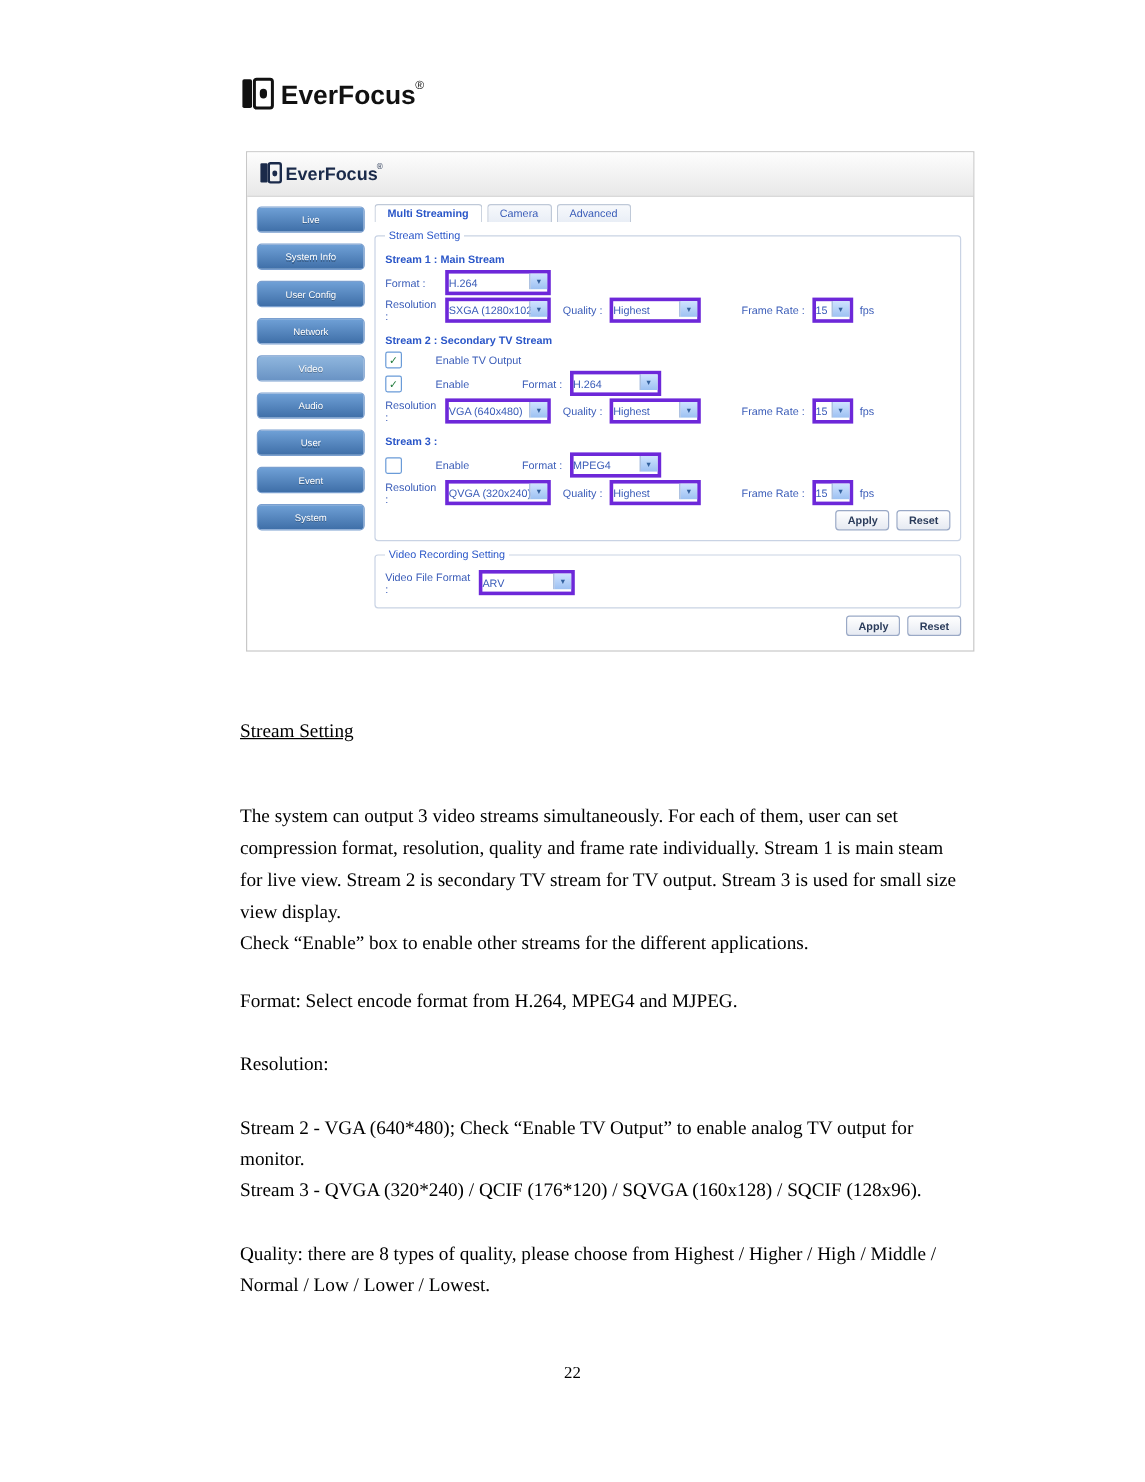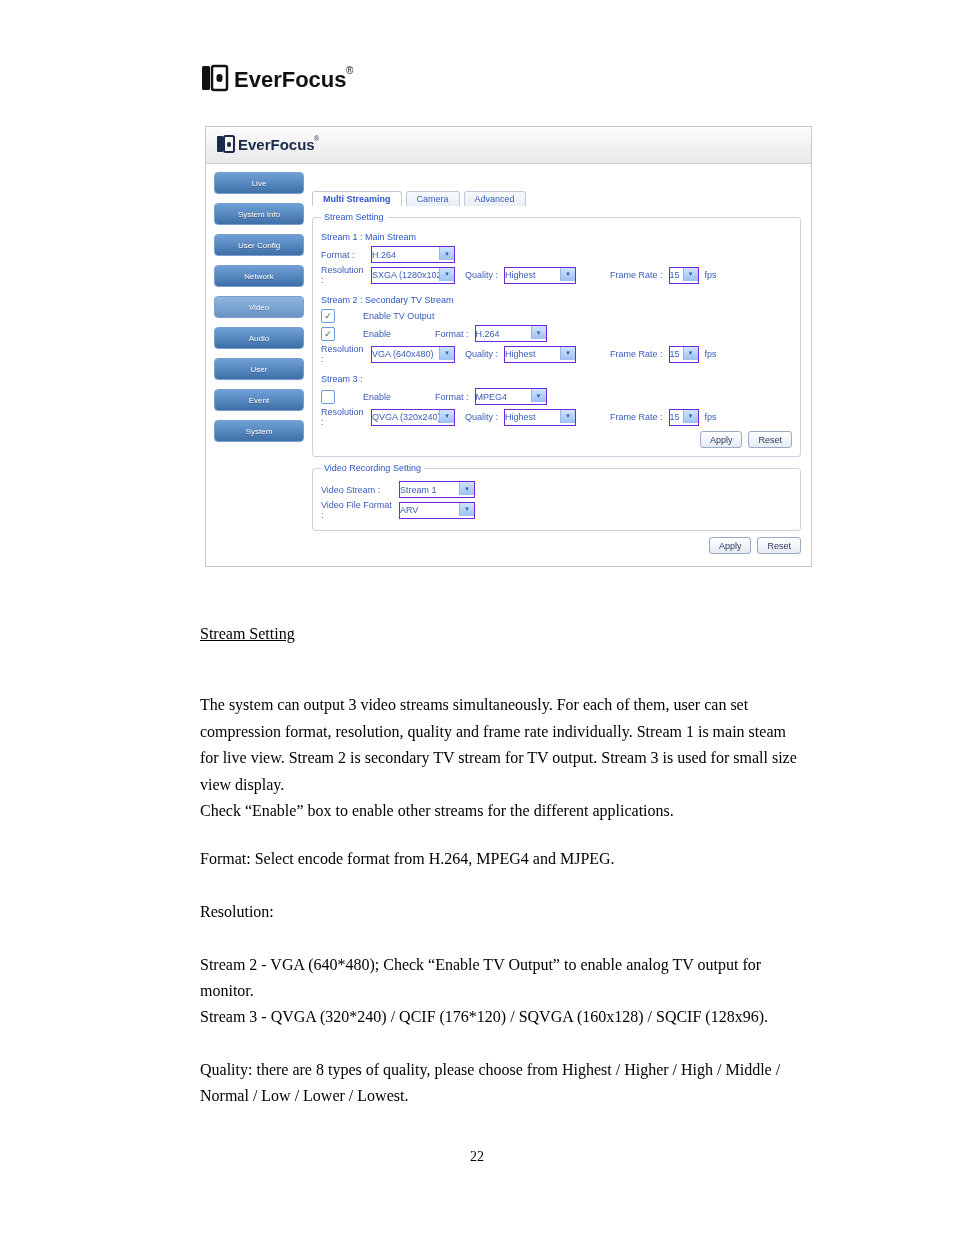--- a/index.html
+++ b/index.html
@@ -12,47 +12,47 @@
           font-family:Verdana,Arial,sans-serif; font-size:9px; color:#3a5cb8; }
   .shot-header { height:36px; display:flex; align-items:center; padding-left:10px;
                  background:linear-gradient(#fdfdfd,#e8e8e8); border-bottom:1px solid #d0d0d0; }
   .shot-body { display:flex; min-height:320px; }
   .sidebar { width:90px; padding:8px 8px 8px 8px; }
   .side-btn { height:20px; border:1px solid #7a9fcf; border-radius:4px; margin-bottom:9px;
               background:linear-gradient(#6fa0d6,#3f6fa8); color:#fff; display:flex;
               align-items:center; justify-content:center; font-size:8px;
               text-shadow:0 1px 0 rgba(0,0,0,.3); }
   .side-btn.dim { background:linear-gradient(#8fb6de,#6993c4); }
-  .main { flex:1; padding:6px 10px 12px 0;margin-top:21px; }
+  .main { flex:1; padding:6px 10px 12px 0; }
   .tabs { display:flex; gap:4px; margin-bottom:4px; }
   .tab { border:1px solid #bfc9d8; border-bottom:none; border-radius:3px 3px 0 0;
          padding:2px 10px; background:linear-gradient(#f7f9fc,#e9eef6); font-size:9px; }
   .tab.active { color:#2a56c8; font-weight:bold; background:#fff; }
   fieldset { border:1px solid #c9d3e4; border-radius:3px; margin:6px 0; padding:6px 8px 8px; }
   legend { color:#2a56c8; font-size:9px; padding:0 3px; }
-  .stream-title { color:#2a56c8; font-size:9px; margin:4px 0 4px 0; }
+  .stream-title { color:#2a56c8; font-size:9px; margin:4px 0 4px 0;font-weight:bold; }
   .row { display:flex; align-items:center; gap:6px; margin:2px 0; flex-wrap:nowrap; }
-  .sel { border:1px solid #6d28d9; background:#fff; height:15px; font-size:9px;
+  .sel { border:3px solid #6d28d9; background:#fff; height:15px; font-size:9px;
          display:flex; align-items:center; padding:0 0; position:relative; }
   .sel .arrow { width:14px; height:13px; background:linear-gradient(#cfe3ff,#9dc1f2);
                 border-left:1px solid #9bb4da; position:absolute; right:0; top:0;
                 display:flex; align-items:center; justify-content:center; font-size:7px; color:#33619e; }
   .lbl { color:#3a5cb8; }
   .cb { width:12px; height:12px; border:1px solid #6a9bd8; border-radius:2px;
         display:inline-flex; align-items:center; justify-content:center; font-size:9px; color:#1f7a3a;
         background:#fff; }
   .btns { display:flex; gap:6px; justify-content:flex-end; margin-top:4px; }
   .btn { border:1px solid #9aa9c6; border-radius:3px; height:15px; padding:0 9px;
          background:linear-gradient(#ffffff,#e6eaf2); font-size:9px; color:#2a3b5a;
-         display:flex; align-items:center; }
+         display:flex; align-items:center;font-weight:bold; }
 
   
   .doc { margin:54px 0 0 190px; width:600px; font-size:16px; line-height:1.65; }
   .doc .u { text-decoration:underline; }
-  .pgnum { text-align:center; font-size:14px; margin-top:40px; }
+  .pgnum { text-align:center; font-size:14px; margin-top:52px; }
 </style>
 </head>
 <body>
 
 <div class="page">
 
   <div class="brand-top">
     <svg width="190" height="36" viewBox="0 0 190 36">
       <rect x="2" y="6" width="8" height="24" rx="1.5" fill="#111"></rect>
       <rect x="12" y="6" width="15" height="24" rx="2" fill="none" stroke="#111" stroke-width="2.5"></rect>
@@ -185,27 +185,20 @@
           </div>
           <div class="btns">
             <div class="btn">Apply</div>
             <div class="btn">Reset</div>
           </div>
         </fieldset>
 
         <fieldset>
           <legend>Video Recording Setting</legend>
           <div class="row">
-            <span class="lbl" style="width:72px">Video Stream :</span>
-            <div class="sel" style="width:74px">
-                <span>Stream 1</span>
-                <span class="arrow">▾</span>
-              </div>
-          </div>
-          <div class="row">
             <span class="lbl" style="width:72px">Video File Format :</span>
             <div class="sel" style="width:74px">
                 <span>ARV</span>
                 <span class="arrow">▾</span>
               </div>
           </div>
         </fieldset>
         <div class="btns">
           <div class="btn">Apply</div>
           <div class="btn">Reset</div>

